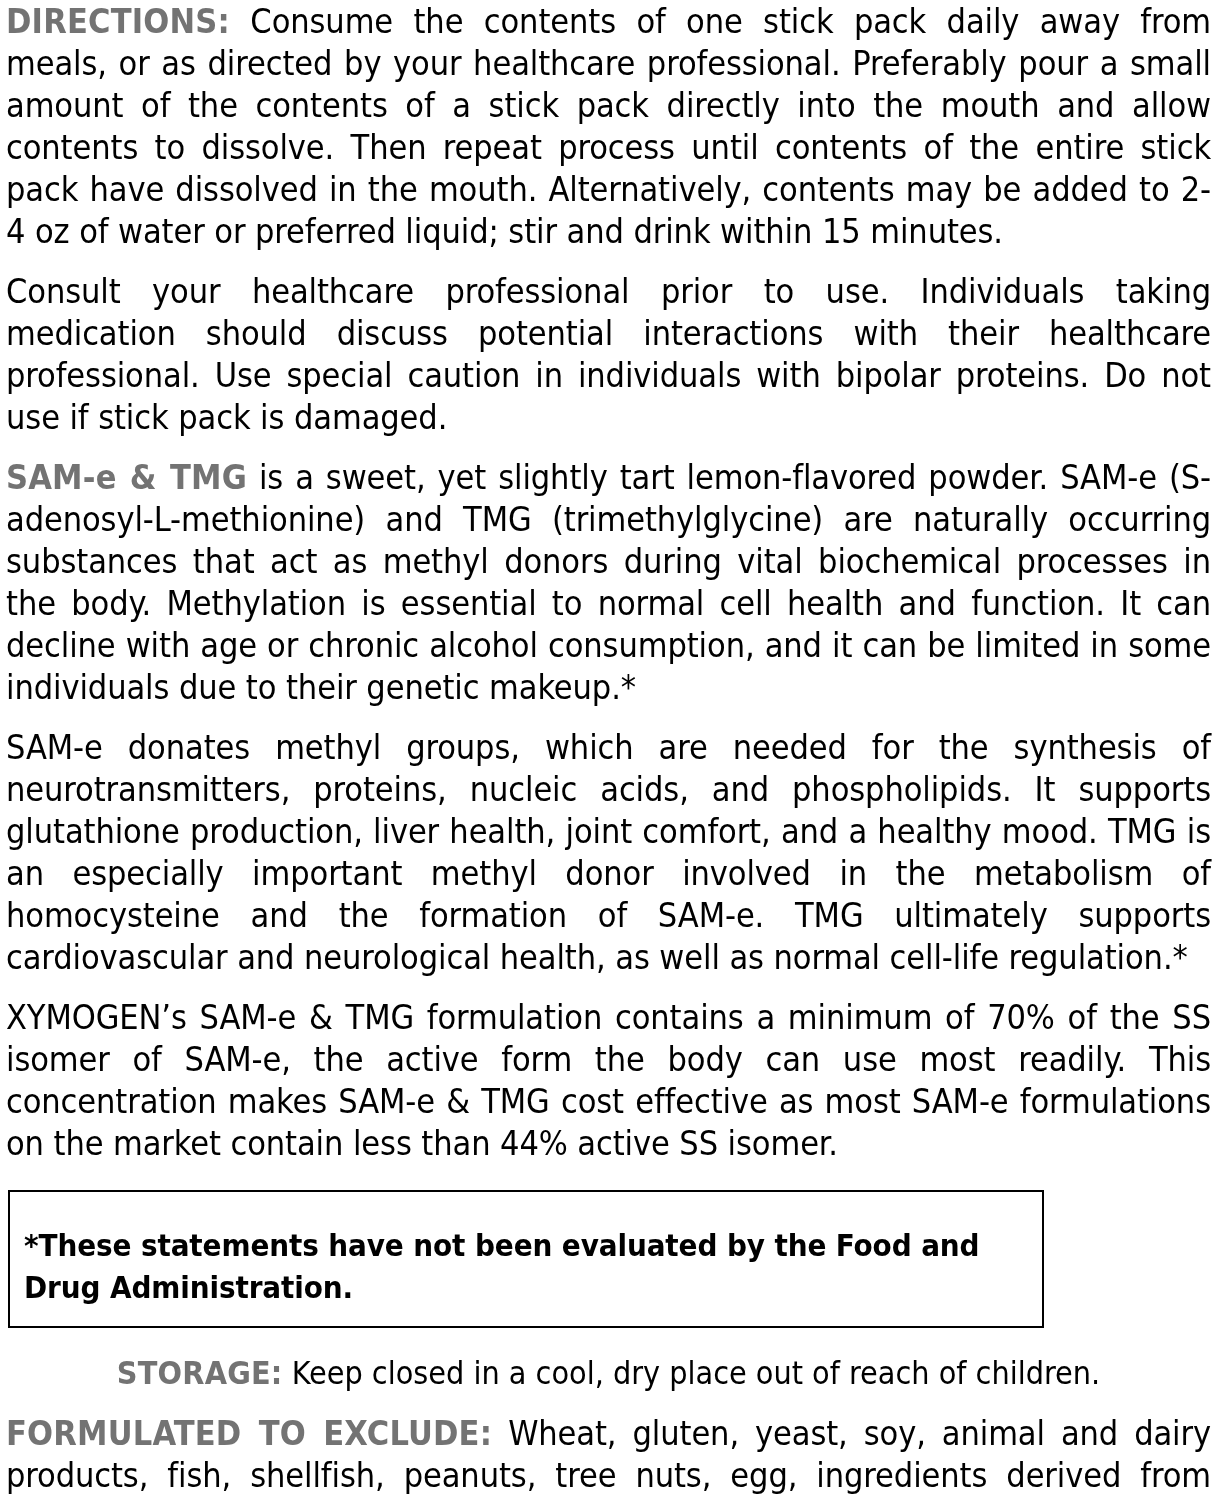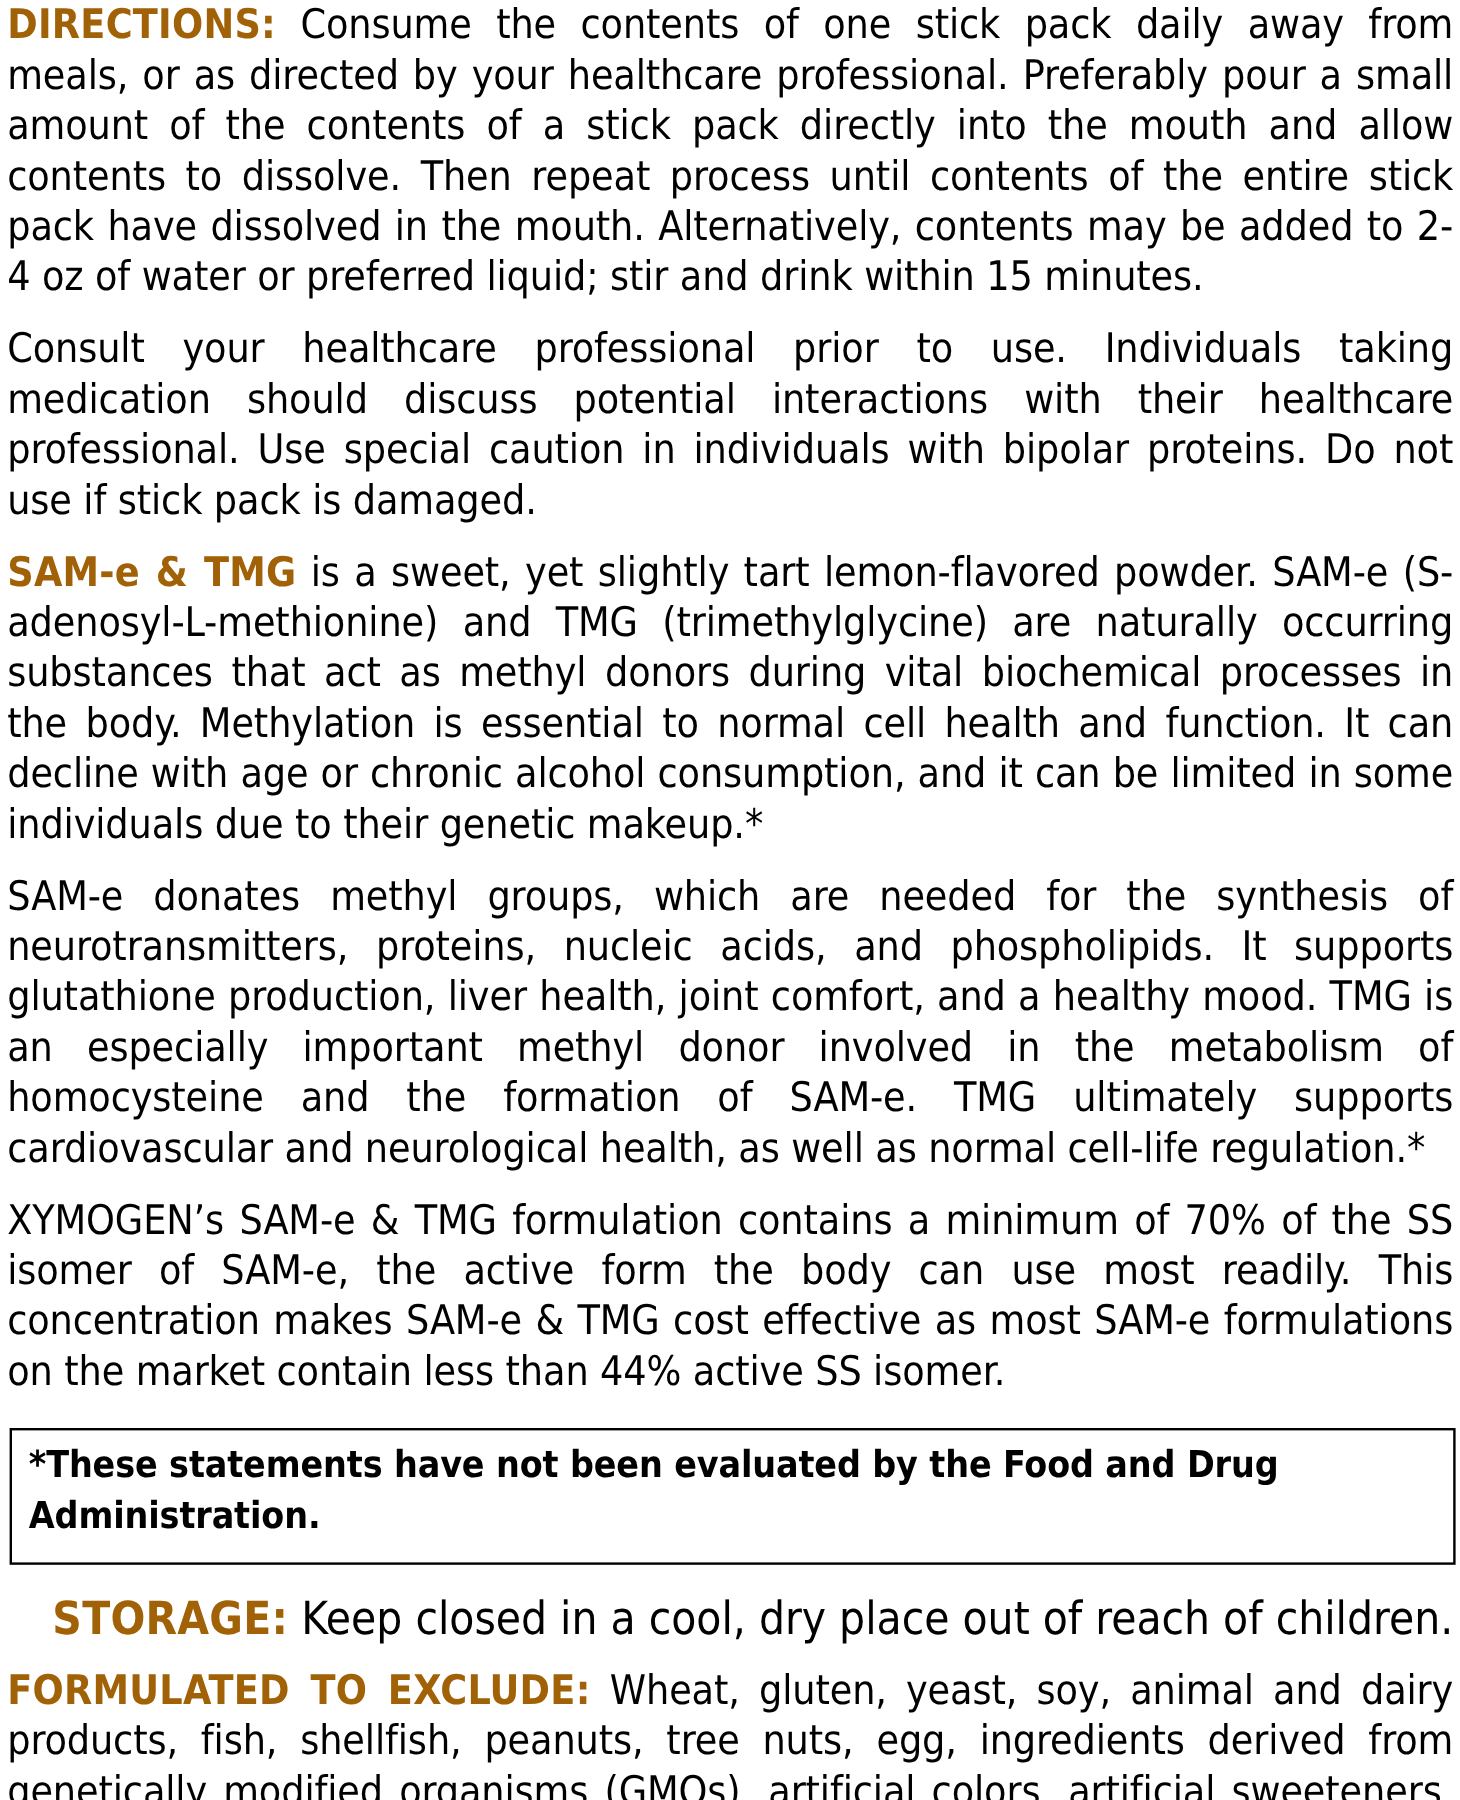--- a/index.html
+++ b/index.html
@@ -28,46 +28,46 @@
     text-align: justify;
     text-justify: inter-word;
     margin: 0 0 18px 0;
     letter-spacing: -0.1px;
     word-spacing: 0px;
     -webkit-font-smoothing: none;
   }
   .para:last-child { margin-bottom: 0; }
 
   .kw {
-    color: #a16207;
+    color: #737373;
     font-weight: bold;
     letter-spacing: 0.2px;
   }
 
   .disclaimer-box {
     border: 2px solid #000000;
     box-sizing: border-box;
     margin: 26px 0 24px 2px;
-    padding: 8px 14px 18px 14px;
-    width: 1205px;
+    padding: 32px 14px 18px 14px;
+    width: 1036px;
   }
   .disclaimer-text {
     font-size: 31px;
     line-height: 42px;
     font-weight: bold;
     text-align: left;
     margin: 0;
     letter-spacing: -0.1px;
   }
 
   .line-block {
-    font-size: 38px;
+    font-size: 32px;
     line-height: 42px;
     margin: 0 0 18px 0;
-    text-align: right;
+    text-align: center;
   }
 </style>
 </head>
 <body>
 
 <div class="page">
 
   <p class="para"><span class="kw">DIRECTIONS:</span><span> Consume the contents of one stick pack daily away from meals, or as directed by your healthcare professional. Preferably pour a small amount of the contents of a stick pack directly into the mouth and allow contents to dissolve. Then repeat process until contents of the entire stick pack have dissolved in the mouth. Alternatively, contents may be added to 2-4 oz of water or preferred liquid; stir and drink within 15 minutes.</span></p>
 
   <p class="para"><span>Consult your healthcare professional prior to use. Individuals taking medication should discuss potential interactions with their healthcare professional. Use special caution in individuals with bipolar proteins. Do not use if stick pack  is damaged.</span></p>

